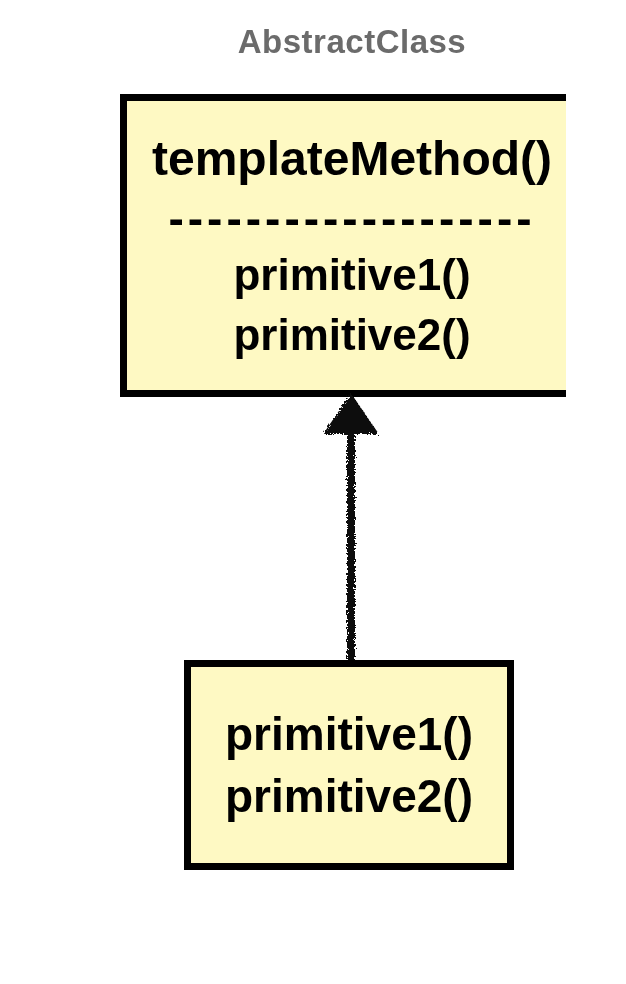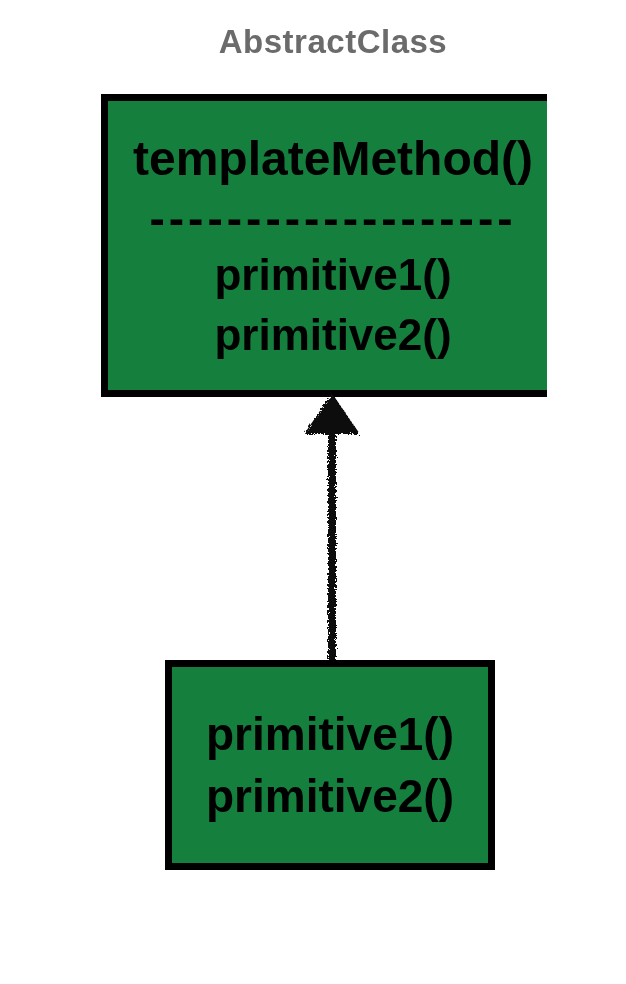--- a/index.html
+++ b/index.html
@@ -7,39 +7,40 @@
     padding: 0;
     background: #ffffff;
     font-family: "Liberation Sans", sans-serif;
   }
   .stage {
     position: relative;
     width: 547px;
     height: 984px;
     background: #ffffff;
     overflow: hidden;
+    margin-left: 19px;
   }
   .ext-label {
     position: absolute;
     text-align: center;
     font-weight: bold;
     font-size: 33px;
     line-height: 40px;
     color: #6b6b6b;
     letter-spacing: 0.5px;
     white-space: nowrap;
   }
   .label-top    { left: 101px; top: 22px;  width: 464px; }
   .label-bottom { left: 165px; top: 893px; width: 330px; }
 
   .class-box {
     position: absolute;
     box-sizing: border-box;
     border: 7px solid #000000;
-    background: #15803d;
+    background: #fef9c3;
     display: flex;
     flex-direction: column;
     justify-content: center;
     align-items: center;
   }
   .top-box { left: 101px; top: 94px;  width: 464px; height: 303px; }
   .sub-box { left: 165px; top: 660px; width: 330px; height: 210px; }
 
   .method {
     color: #000000;

